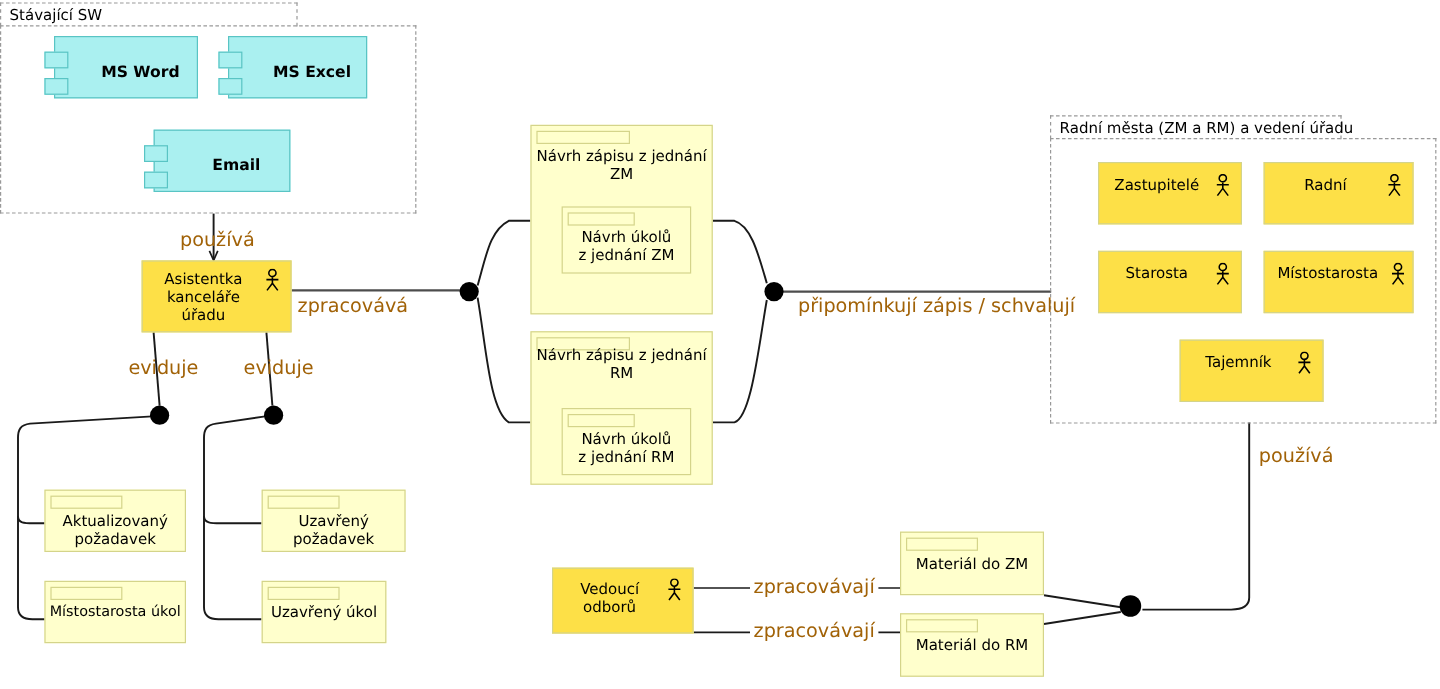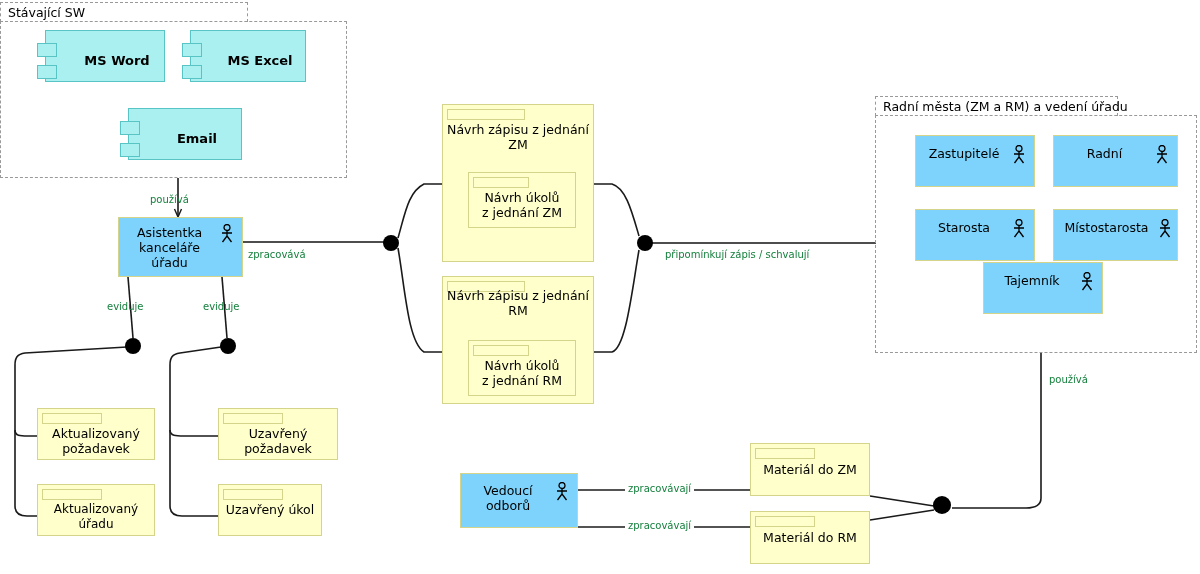--- a/index.html
+++ b/index.html
@@ -101,21 +101,21 @@
     right: 2px;
     text-align: center;
     font-size: 12.5px;
     line-height: 15px;
     white-space: pre-line;
   }
 
   
   .actorbox {
     position: absolute;
-    background: #7dd3fc;
+    background: #fde047;
     border: 1px solid #d4d48a;
     box-sizing: border-box;
   }
   .actorbox .alabel {
     position: absolute;
     left: 4px;
     right: 26px;
     text-align: center;
     font-size: 12.5px;
     line-height: 15px;
@@ -123,24 +123,24 @@
   }
   .actor-icon {
     position: absolute;
     width: 14px;
     height: 20px;
   }
 
   
   .elabel {
     position: absolute;
-    font-size: 10px;
+    font-size: 16px;
     line-height: 15px;
     white-space: nowrap;
-    color: #15803d;
+    color: #a16207;
     background: transparent;
   }
 </style>
 </head>
 <body>
 
 <div id="canvas">
 
   <svg class="edges" viewBox="0 0 1200 574" width="1200" height="574">
     <g fill="none" stroke="#1a1a1a" stroke-width="1.6">
@@ -241,21 +241,21 @@
   </div>
 
   <div class="actorbox" style="left:1053px; top:209px; width:125px; height:52px;">
     <span class="alabel" style="top:10px; right:22px;">Místostarosta</span>
     <svg class="actor-icon" style="right:5px; top:9px;" viewBox="0 0 14 20">
       <circle cx="7" cy="3.5" r="3" fill="none" stroke="#000" stroke-width="1.3"></circle>
       <path d="M7,7 L7,12 M2,9 L12,9 M7,12 L2.5,18 M7,12 L11.5,18" fill="none" stroke="#000" stroke-width="1.3"></path>
     </svg>
   </div>
 
-  <div class="actorbox" style="left:983px; top:262px; width:120px; height:52px;">
+  <div class="actorbox" style="left:983px; top:283px; width:120px; height:52px;">
     <span class="alabel" style="top:10px;">Tajemník</span>
     <svg class="actor-icon" style="right:8px; top:9px;" viewBox="0 0 14 20">
       <circle cx="7" cy="3.5" r="3" fill="none" stroke="#000" stroke-width="1.3"></circle>
       <path d="M7,7 L7,12 M2,9 L12,9 M7,12 L2.5,18 M7,12 L11.5,18" fill="none" stroke="#000" stroke-width="1.3"></path>
     </svg>
   </div>
 
   <div class="actorbox" style="left:118px; top:217px; width:125px; height:60px;">
     <span class="alabel" style="top:7px;">Asistentka
 kanceláře
@@ -298,21 +298,21 @@
   </div>
 
   <div class="pkg" style="left:37px; top:408px; width:118px; height:52px;">
     <span class="pkg-tab" style="width:60px;"></span>
     <span class="pkg-label" style="top:17px;">Aktualizovaný
 požadavek</span>
   </div>
 
   <div class="pkg" style="left:37px; top:484px; width:118px; height:52px;">
     <span class="pkg-tab" style="width:60px;"></span>
-    <span class="pkg-label" style="top:17px; font-size:12px;">Aktualizovaný úřadu</span>
+    <span class="pkg-label" style="top:17px; font-size:12px;">Místostarosta úkol</span>
   </div>
 
   <div class="pkg" style="left:218px; top:408px; width:120px; height:52px;">
     <span class="pkg-tab" style="width:60px;"></span>
     <span class="pkg-label" style="top:17px;">Uzavřený
 požadavek</span>
   </div>
 
   <div class="pkg" style="left:218px; top:484px; width:104px; height:52px;">
     <span class="pkg-tab" style="width:60px;"></span>

